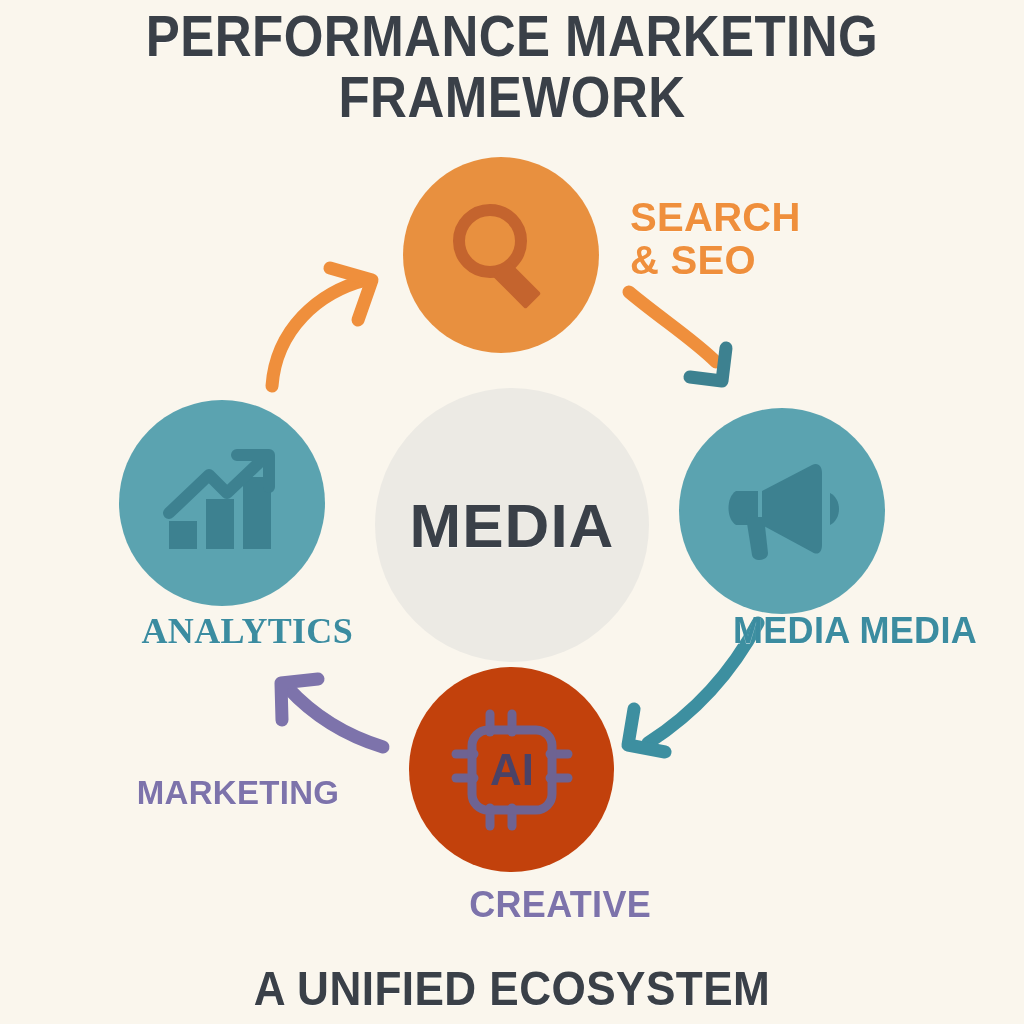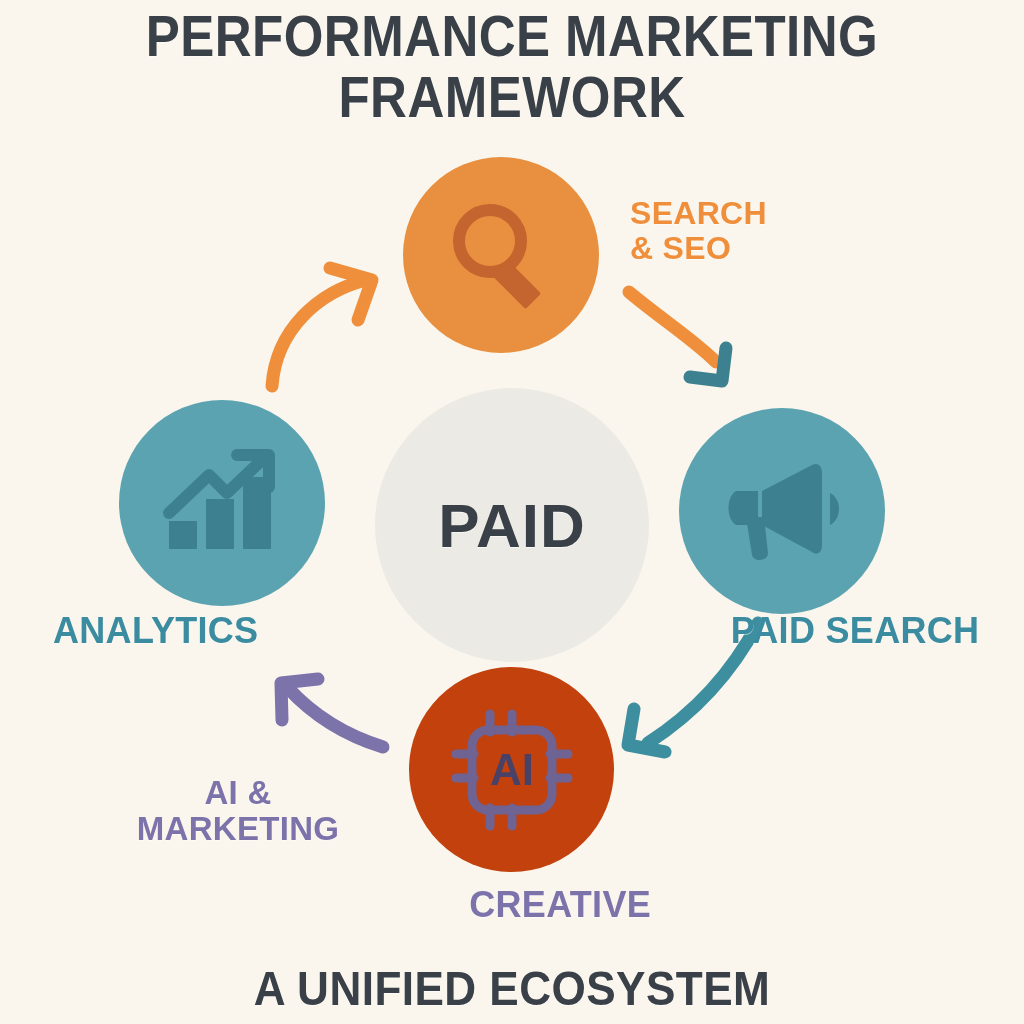--- a/index.html
+++ b/index.html
@@ -107,43 +107,44 @@
     position: absolute;
     font-weight: 700;
     line-height: 1.08;
     letter-spacing: 0.3px;
     text-shadow: 0 1px 0 rgba(255,255,255,0.5);
   }
   #label-search {
     left: 630px; top: 196px;
     width: 260px;
     text-align: left;
-    font-size: 32px;
+    font-size: 40px;
     color: #ef8f3c;
   }
   #label-paid {
     left: 700px; top: 612px;
     width: 310px;
     text-align: center;
     font-size: 36px;
     color: #3b8ca0;
   }
   #label-creative {
     left: 371px; top: 886px;
     width: 280px;
     text-align: right;
     font-size: 36px;
     color: #7d73ab;
   }
   #label-analytics {
     left: 53px; top: 612px;
     width: 300px;
-    text-align: left;
+    text-align: right;
     font-size: 36px;
     color: #3b8ca0;
+    font-family: Liberation Serif, serif;
   }
   #label-ai {
     left: 88px; top: 775px;
     width: 300px;
     text-align: center;
     font-size: 33px;
     color: #7d73ab;
   }
   .label .line { display: block; }
 </style>
@@ -174,21 +175,21 @@
       <path d="M634 709 L 628 745 L 665 752" fill="none" stroke="#3d8fa0" stroke-width="13" stroke-linecap="round" stroke-linejoin="round"></path>
     </g>
 
     <g>
       <path d="M383 747 C 344 735, 312 714, 288 688" fill="none" stroke="#7d73ab" stroke-width="13" stroke-linecap="round"></path>
       <path d="M282 720 L 281 683 L 318 679" fill="none" stroke="#7d73ab" stroke-width="13" stroke-linecap="round" stroke-linejoin="round"></path>
     </g>
   </svg>
 
   <div class="node" id="node-data">
-    <span id="data-label">PAID</span>
+    <span id="data-label">MEDIA</span>
   </div>
 
   <div class="node" id="node-search">
     <svg width="118" height="118" viewBox="0 0 118 118">
       <circle cx="48" cy="45" r="31" fill="none" stroke="#c4642e" stroke-width="12"></circle>
       <rect x="64" y="66" width="22" height="46" rx="2" fill="#c4642e" transform="rotate(-45 75 89)"></rect>
     </svg>
   </div>
   <div class="label" id="label-search">
     <span class="line">SEARCH</span>
@@ -197,21 +198,21 @@
 
   <div class="node" id="node-paid">
     <svg width="124" height="112" viewBox="0 0 124 112">
       <path d="M16 36 C 6 42, 6 64, 16 70 L 38 70 L 38 36 Z" fill="#3d8190"></path>
       <path d="M26 62 L 44 62 L 48 98 C 48 106, 34 108, 32 100 Z" fill="#3d8190"></path>
       <path d="M42 36 L 92 10 C 98 7, 102 11, 102 18 L 102 90 C 102 97, 98 101, 92 97 L 42 70 Z" fill="#3d8190"></path>
       <path d="M110 38 C 122 44, 122 64, 110 70 Z" fill="#3d8190"></path>
     </svg>
   </div>
   <div class="label" id="label-paid">
-    <span class="line">PAID SEARCH</span>
+    <span class="line">MEDIA MEDIA</span>
   </div>
 
   <div class="node" id="node-creative">
     <svg width="124" height="124" viewBox="0 0 124 124">
       <g stroke="#6e6392" stroke-width="9" stroke-linecap="round" fill="none">
         <line x1="40" y1="6" x2="40" y2="24"></line>
         <line x1="62" y1="6" x2="62" y2="24"></line>
         <line x1="40" y1="100" x2="40" y2="118"></line>
         <line x1="62" y1="100" x2="62" y2="118"></line>
         <line x1="6" y1="46" x2="24" y2="46"></line>
@@ -234,19 +235,18 @@
       <rect x="82" y="30" width="28" height="72" fill="#3d8190"></rect>
       <path d="M8 66 L 48 28 L 66 46 L 104 10" fill="none" stroke="#3d8190" stroke-width="12" stroke-linecap="round" stroke-linejoin="round"></path>
       <path d="M76 8 L 108 8 L 108 40" fill="none" stroke="#3d8190" stroke-width="12" stroke-linecap="round" stroke-linejoin="round"></path>
     </svg>
   </div>
   <div class="label" id="label-analytics">
     <span class="line">ANALYTICS</span>
   </div>
 
   <div class="label" id="label-ai">
-    <span class="line">AI &amp;</span>
     <span class="line">MARKETING</span>
   </div>
 
   <div class="footer">A UNIFIED ECOSYSTEM</div>
 
 </div>
 
 </body></html>

